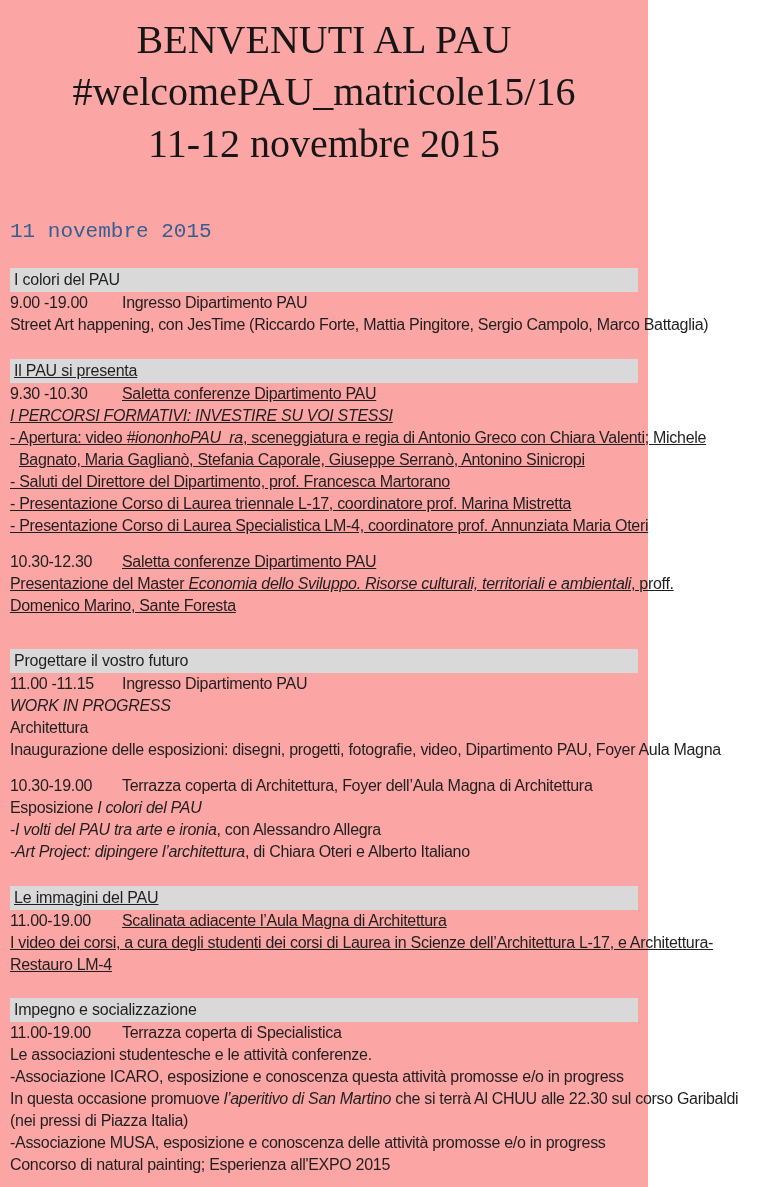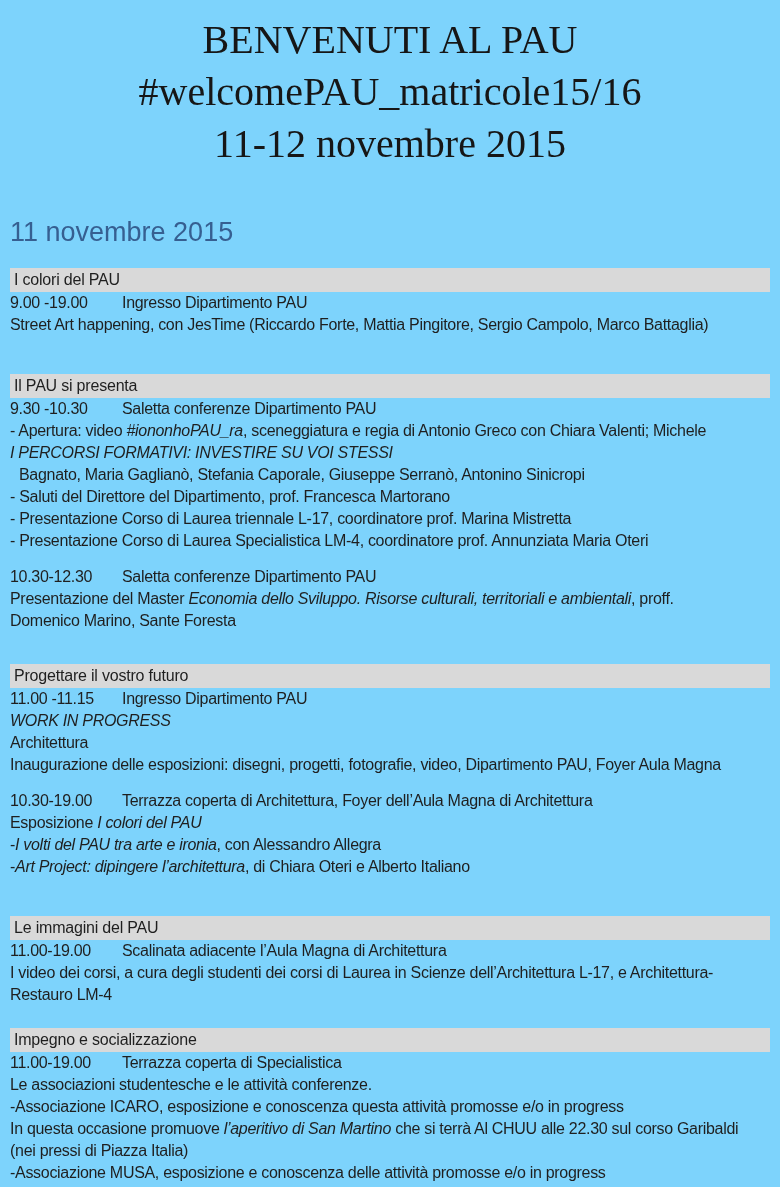--- a/index.html
+++ b/index.html
@@ -8,60 +8,60 @@
     --body-text:#1F1F1F;
   }
   *{margin:0;padding:0;box-sizing:border-box;}
   html,body{background:#ffffff;}
   body{
     width:780px;height:1187px;overflow:hidden;
     font-family:"Liberation Sans","DejaVu Sans",sans-serif;
     color:var(--body-text);
   }
   .page{
-    width:780px;height:1187px;
+    width:648px;height:1187px;
     padding:12px 10px 0 10px;
-    background:#7dd3fc;
+    background:#fca5a5;
   }
   
   .doc-title{
     text-align:center;
     font-family:"Liberation Serif","DejaVu Serif",serif;
     color:#161616;
     margin-top:2px;
   }
   .doc-title .t-line{
     font-size:40px;
     line-height:52px;
     white-space:nowrap;
   }
   
   .date-heading{
-    font-family:Liberation Sans, sans-serif;
-    font-size:27px;
+    font-family:Liberation Mono, monospace;
+    font-size:21px;
     line-height:32px;
     color:var(--heading-blue);
     margin-top:46px;
     margin-bottom:20px;
     white-space:nowrap;
   }
   
   .section-bar{
     background:var(--bar-bg);
     font-size:16px;
     letter-spacing:-0.2px;
     line-height:24px;
     height:24px;
     padding-left:4px;
     white-space:nowrap;
   }
   .gapb-none{margin-top:0;}
   .gapb-medium{margin-top:32px;}
   .gapb-xlarge{margin-top:22px;}
-  .gapb-large{margin-top:38px;}
+  .gapb-large{margin-top:23px;text-decoration:underline;}
   .line{
     font-size:16px;
     letter-spacing:-0.3px;
     line-height:22px;
     white-space:nowrap;
   }
   .line.indent{padding-left:9px;}
   .time-row .time{
     display:inline-block;
     width:112px;
@@ -85,22 +85,22 @@
 
   <div id="sections-root">
       <div class="event-section gapb-none">
         <div class="section-bar">I colori del PAU</div>
         <div class="line time-row"><span class="time">9.00 -19.00</span><span class="loc">Ingresso Dipartimento PAU</span></div>
         <div class="line"><span class="rm">Street Art happening, con JesTime (Riccardo Forte, Mattia Pingitore, Sergio Campolo, Marco Battaglia)</span></div>
       </div>
       <div class="event-section gapb-large">
         <div class="section-bar">Il PAU si presenta</div>
         <div class="line time-row"><span class="time">9.30 -10.30</span><span class="loc">Saletta conferenze Dipartimento PAU</span></div>
+        <div class="line"><span class="it">I PERCORSI FORMATIVI: INVESTIRE SU VOI STESSI</span></div>
         <div class="line"><span class="rm">- Apertura: video </span><span class="it">#iononhoPAU_ra</span><span class="rm">, sceneggiatura e regia di Antonio Greco con Chiara Valenti; Michele</span></div>
-        <div class="line"><span class="it">I PERCORSI FORMATIVI: INVESTIRE SU VOI STESSI</span></div>
         <div class="line indent"><span class="rm">Bagnato, Maria Gaglianò, Stefania Caporale, Giuseppe Serranò, Antonino Sinicropi</span></div>
         <div class="line"><span class="rm">- Saluti del Direttore del Dipartimento, prof. Francesca Martorano</span></div>
         <div class="line"><span class="rm">- Presentazione Corso di Laurea triennale L-17, coordinatore prof. Marina Mistretta</span></div>
         <div class="line"><span class="rm">- Presentazione Corso di Laurea Specialistica LM-4, coordinatore prof. Annunziata Maria Oteri</span></div>
         <div class="gap"></div>
         <div class="line time-row"><span class="time">10.30-12.30</span><span class="loc">Saletta conferenze Dipartimento PAU</span></div>
         <div class="line"><span class="rm">Presentazione del Master </span><span class="it">Economia dello Sviluppo. Risorse culturali, territoriali e ambientali</span><span class="rm">, proff.</span></div>
         <div class="line"><span class="rm">Domenico Marino, Sante Foresta</span></div>
       </div>
       <div class="event-section gapb-medium">

